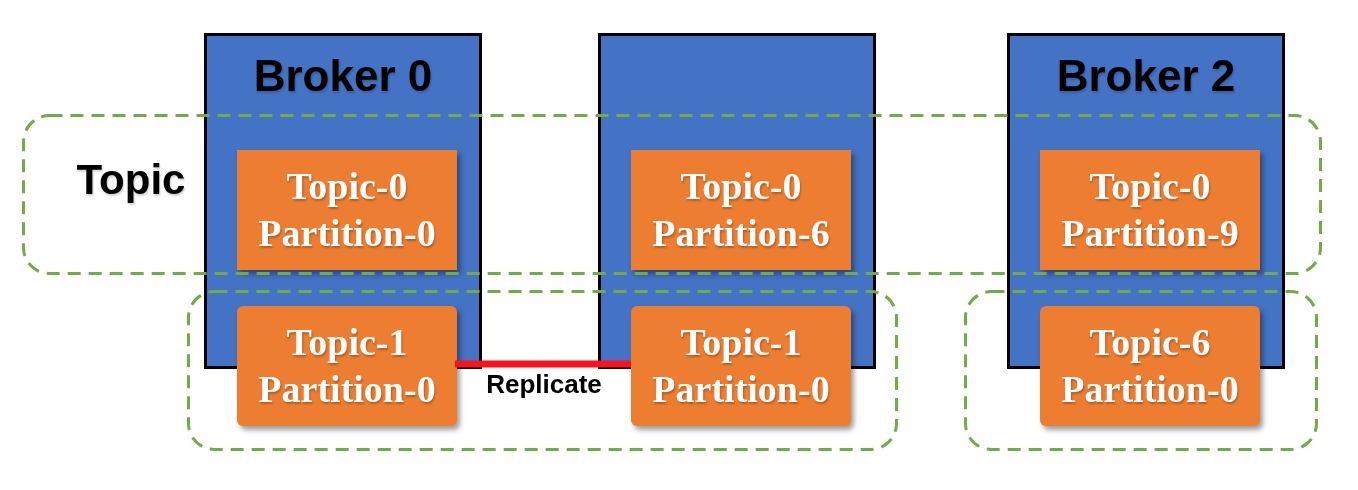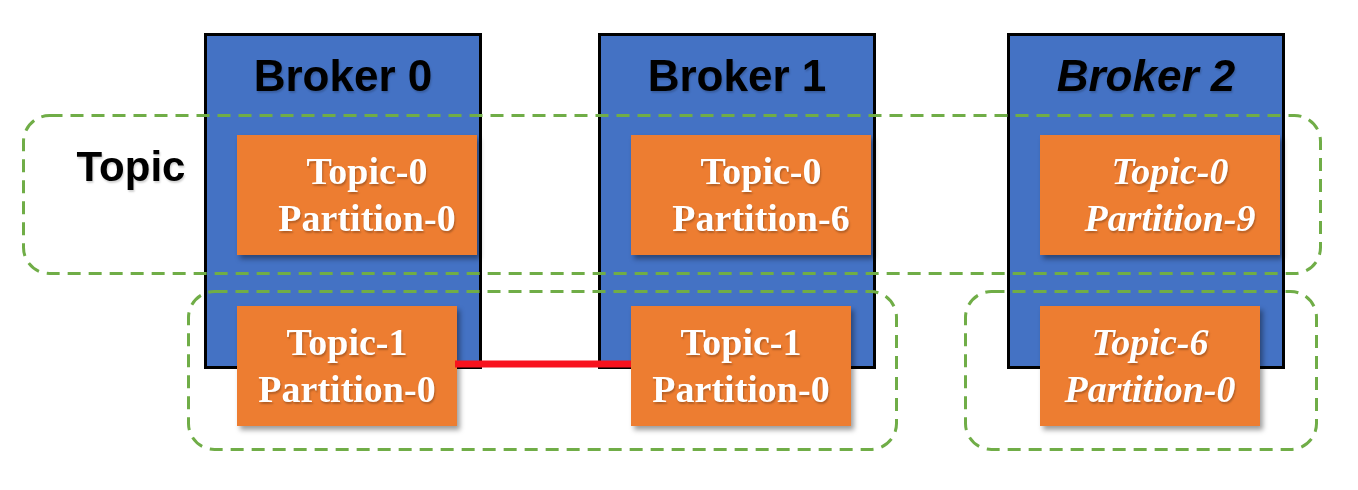--- a/index.html
+++ b/index.html
@@ -22,39 +22,39 @@
   }
   .broker{
     position:absolute;
     top:33px;width:278px;height:336px;
     background:var(--broker-fill);
     border:3px solid var(--broker-border);
     box-sizing:border-box;
   }
   #broker-0{left:204px;}
   #broker-1{left:598px;}
-  #broker-2{left:1007px;font-style:italic;}
+  #broker-2{left:1007px;}
   .broker-label{
     position:absolute;
     left:0;top:0;width:100%;height:80px;
     display:flex;align-items:center;justify-content:center;
     font-size:44px;font-weight:bold;
     color:var(--label-text);
     text-shadow:1px 2px 2px rgba(0,0,0,0.18);
   }
   .partition{
     position:absolute;
     left:30px;width:220px;height:120px;
     background:var(--partition-fill);
     box-shadow:3px 4px 5px rgba(0,0,0,0.38);
     display:flex;flex-direction:column;align-items:center;justify-content:center;
     text-align:center;
   }
-  .partition.row-top{top:99px;padding-left:20px;}
-  .partition.row-bottom{top:270px;}
+  .partition.row-top{top:114px;}
+  .partition.row-bottom{top:270px;border-radius:6px;}
   .pline{
     display:block;
     font-family:"Liberation Serif",serif;
     font-weight:bold;
     font-size:38px;line-height:47px;
     color:var(--partition-text);
     text-shadow:1px 2px 2px rgba(0,0,0,0.25);
     white-space:nowrap;
   }
   .overlay{
@@ -66,21 +66,21 @@
     stroke:var(--group-border);
     stroke-width:3;
     stroke-dasharray:13 8;
   }
   .replicate-line{
     stroke:var(--replicate-line);
     stroke-width:7;
   }
   .topic-label{
     position:absolute;
-    left:58px;top:142px;width:146px;height:50px;
+    left:58px;top:155px;width:146px;height:50px;
     display:flex;align-items:center;justify-content:center;
     font-size:42px;font-weight:bold;
     color:var(--label-text);
     text-shadow:1px 2px 2px rgba(0,0,0,0.18);
   }
   .replicate-label{
     position:absolute;
     left:482px;top:369px;width:124px;
     text-align:center;
     font-size:26px;font-weight:600;
@@ -99,21 +99,20 @@
       <span class="pline">Topic-0</span>
       <span class="pline">Partition-0</span>
     </div>
     <div class="partition row-bottom">
       <span class="pline">Topic-1</span>
       <span class="pline">Partition-0</span>
     </div>
   </div>
 
   <div class="broker" id="broker-1">
-    <div class="broker-label">Broker 1</div>
     <div class="partition row-top">
       <span class="pline">Topic-0</span>
       <span class="pline">Partition-6</span>
     </div>
     <div class="partition row-bottom">
       <span class="pline">Topic-1</span>
       <span class="pline">Partition-0</span>
     </div>
   </div>
 
@@ -130,14 +129,15 @@
   </div>
 
   <svg class="overlay" viewBox="0 0 1358 490" xmlns="http://www.w3.org/2000/svg">
     <rect class="group-outline" x="23.5" y="115.5" width="1297" height="158" rx="26" ry="26"></rect>
     <rect class="group-outline" x="188.5" y="291.5" width="708" height="158" rx="26" ry="26"></rect>
     <rect class="group-outline" x="965.5" y="291.5" width="351" height="158" rx="26" ry="26"></rect>
     <line class="replicate-line" x1="455" y1="364" x2="631" y2="364"></line>
   </svg>
 
   <div class="topic-label">Topic</div>
+  <div class="replicate-label">Replicate</div>
 
 </div>
 
 </body></html>

